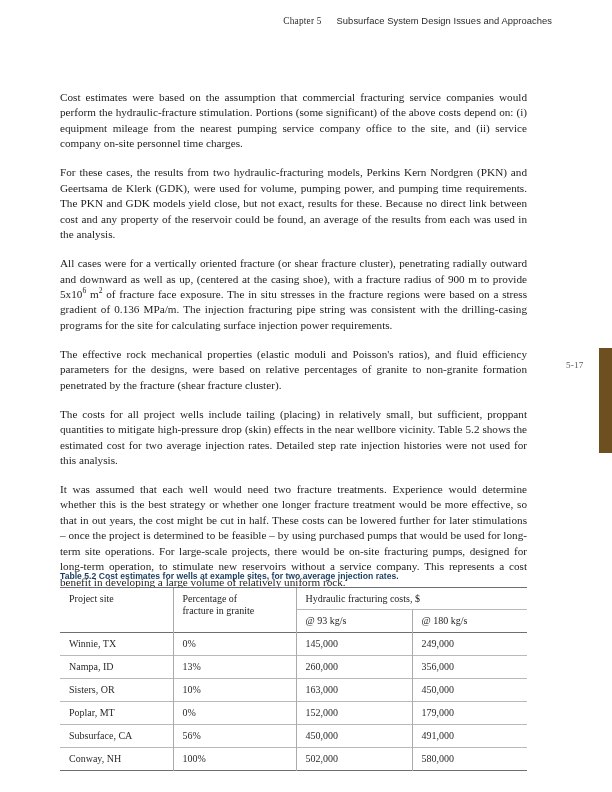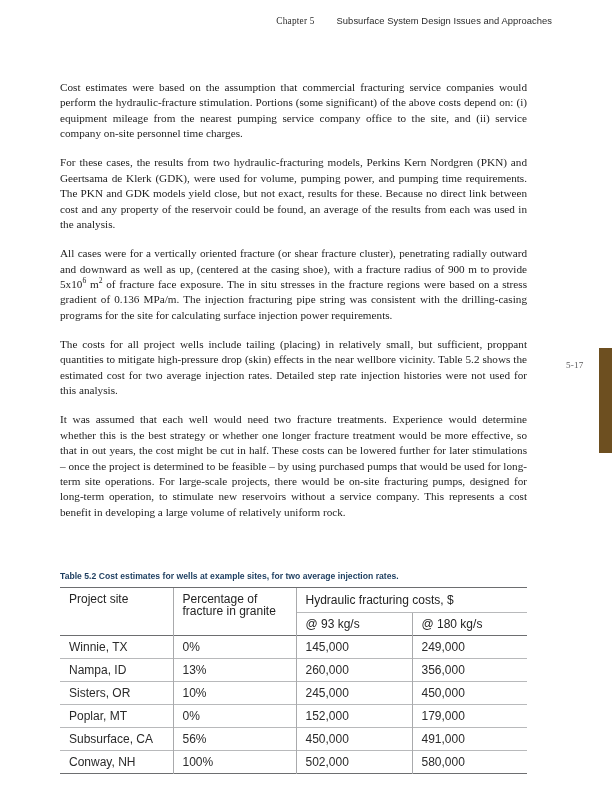--- a/index.html
+++ b/index.html
@@ -30,27 +30,27 @@
   }
   .running-head .chapter-label {
     font-family: "Liberation Serif", serif;
     font-size: 9.3px;
     letter-spacing: .2px;
   }
   .running-head .chapter-title {
     font-family: "Liberation Sans", sans-serif;
     font-size: 9.4px;
     letter-spacing: .05px;
-    margin-left: 22px;
+    margin-left: 15px;
   }
 
   
   .content {
     position: absolute;
-    top: 80px;
+    top: 90px;
     left: 60px;
     width: 467px;
   }
   p.body-par {
     margin: 0 0 13.5px 0;
     font-size: 11.2px;
     line-height: 15.45px;
     text-align: justify;
     font-family: "Liberation Serif", serif;
     color: #1c1c1c;
@@ -99,22 +99,22 @@
     font-weight: bold;
     color: #1b3c5e;
     letter-spacing: .02px;
     margin-bottom: 5.5px;
     white-space: nowrap;
   }
   table.cost-table {
     border-collapse: collapse;
     width: 467px;
     table-layout: fixed;
-    font-family: Liberation Sans, sans-serif;
-    font-size: 12px;
+    font-family: Liberation Serif, serif;
+    font-size: 10px;
     color: #2a2a2a;
   }
   table.cost-table col.c1 { width: 113px; }
   table.cost-table col.c2 { width: 123px; }
   table.cost-table col.c3 { width: 116px; }
   table.cost-table col.c4 { width: 115px; }
 
   table.cost-table th,
   table.cost-table td {
     text-align: left;
@@ -162,20 +162,21 @@
 </div>
 
 <div class="content">
 
   <p class="body-par">Cost estimates were based on the assumption that commercial fracturing service companies would perform the hydraulic-fracture stimulation. Portions (some significant) of the above costs depend on: (i) equipment mileage from the nearest pumping service company office to the site, and (ii) service company on-site personnel time charges.</p>
 
   <p class="body-par">For these cases, the results from two hydraulic-fracturing models, Perkins Kern Nordgren (PKN) and Geertsama de Klerk (GDK), were used for volume, pumping power, and pumping time requirements. The PKN and GDK models yield close, but not exact, results for these. Because no direct link between cost and any property of the reservoir could be found, an average of the results from each was used in the analysis.</p>
 
   <p class="body-par"><span>All cases were for a vertically oriented fracture (or shear fracture cluster), penetrating radially outward and downward as well as up, (centered at the casing shoe), with a fracture radius of 900 m to provide 5x10</span><sup>6</sup><span> m</span><sup>2</sup><span> of fracture face exposure. The </span><span class="ital">in situ</span><span> stresses in the fracture regions were based on a stress gradient of 0.136 MPa/m. The injection fracturing pipe string was consistent with the drilling-casing programs for the site for calculating surface injection power requirements.</span></p>
 
+  <p class="body-par">The effective rock mechanical properties (elastic moduli and Poisson's ratios), and fluid efficiency parameters for the designs, were based on relative percentages of granite to non-granite formation penetrated by the fracture (shear fracture cluster).</p>
 
   <p class="body-par">The costs for all project wells include tailing (placing) in relatively small, but sufficient, proppant quantities to mitigate high-pressure drop (skin) effects in the near wellbore vicinity. Table 5.2 shows the estimated cost for two average injection rates. Detailed step rate injection histories were not used for this analysis.</p>
 
   <p class="body-par">It was assumed that each well would need two fracture treatments. Experience would determine whether this is the best strategy or whether one longer fracture treatment would be more effective, so that in out years, the cost might be cut in half. These costs can be lowered further for later stimulations – once the project is determined to be feasible – by using purchased pumps that would be used for long-term site operations. For large-scale projects, there would be on-site fracturing pumps, designed for long-term operation, to stimulate new reservoirs without a service company. This represents a cost benefit in developing a large volume of relatively uniform rock.</p>
 
 </div>
 
 <div class="folio">5-17</div>
 <div class="edge-tab"></div>
 
@@ -209,21 +210,21 @@
       </tr>
       <tr class="data-row">
         <td class="cell rule-light">Nampa, ID</td>
         <td class="cell rule-light vline">13%</td>
         <td class="cell rule-light vline">260,000</td>
         <td class="cell rule-light vline">356,000</td>
       </tr>
       <tr class="data-row">
         <td class="cell rule-light">Sisters, OR</td>
         <td class="cell rule-light vline">10%</td>
-        <td class="cell rule-light vline">245,000</td>
+        <td class="cell rule-light vline">163,000</td>
         <td class="cell rule-light vline">450,000</td>
       </tr>
       <tr class="data-row">
         <td class="cell rule-light">Poplar, MT</td>
         <td class="cell rule-light vline">0%</td>
         <td class="cell rule-light vline">152,000</td>
         <td class="cell rule-light vline">179,000</td>
       </tr>
       <tr class="data-row">
         <td class="cell rule-light">Subsurface, CA</td>

